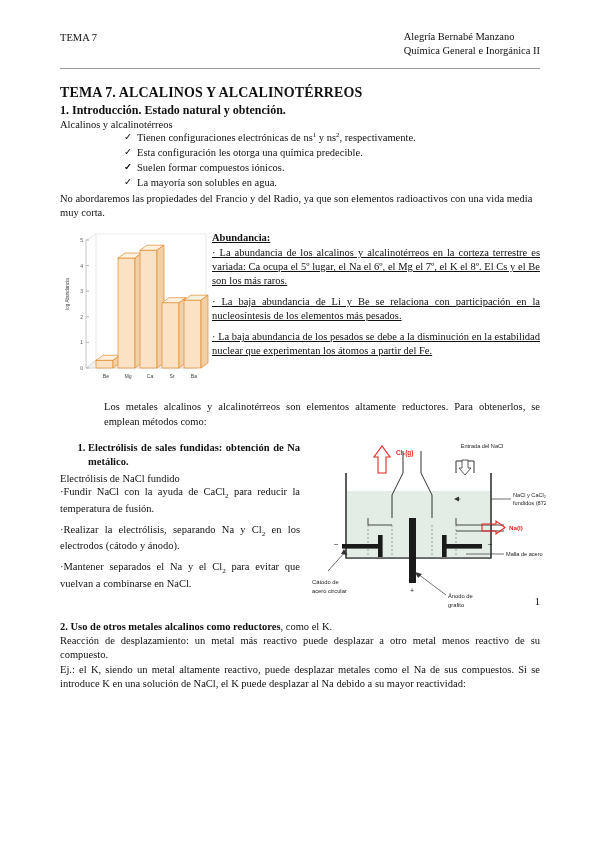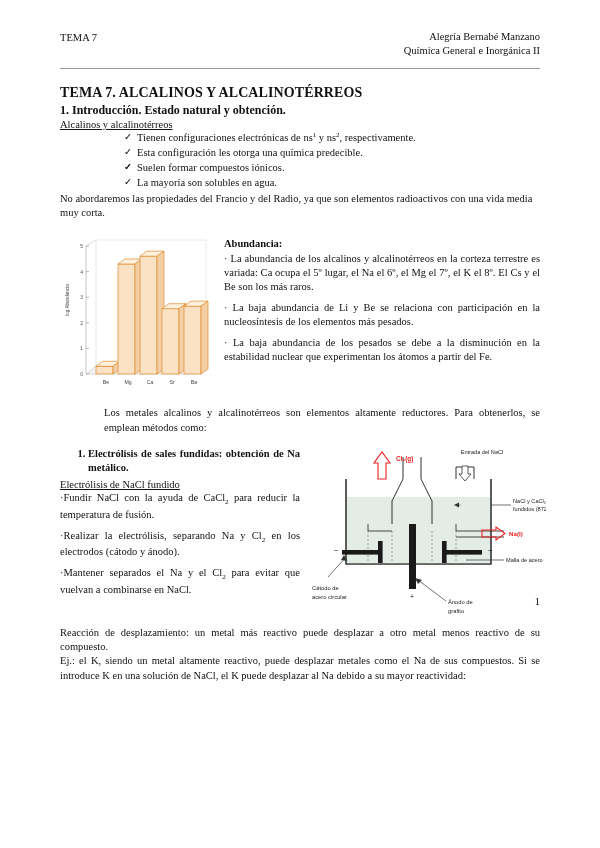--- a/index.html
+++ b/index.html
@@ -21,41 +21,40 @@
 
   
   .doc-header{
     display:flex;
     justify-content:space-between;
     align-items:flex-start;
     font-size:10.5px;
     line-height:1.32;
   }
   .hdr-left{padding-top:1px;}
-  .hdr-right{text-align:right;}
+  .hdr-right{}
   .hdr-rule{
     border-bottom:1px solid #9a9a9a;
     margin-top:10px;
   }
 
   
   h1.tema-title{
     font-size:14px;
     font-weight:bold;
     margin:16px 0 2px 0;
     letter-spacing:.1px;
   }
   h2.sec-title{
     font-size:12px;
     font-weight:bold;
     margin:0 0 1px 0;
   }
   .underlined{
     font-size:10.5px;
-    text-decoration:underline;
     margin:0 0 1px 0;
   }
 
   
   ul.checklist{
     list-style:none;
     margin:0 0 0 0;
     padding:0 0 0 64px;
     font-size:10.5px;
     line-height:1.42;
@@ -72,22 +71,23 @@
     margin:0;
     text-align:left;
   }
   p.justified{ text-align:justify; }
   sup{font-size:7px;vertical-align:super;}
   sub{font-size:7px;vertical-align:sub;}
 
   
   .row-chart{
     display:flex;
-    margin-top:16px;
-    gap:12px;
+    margin-top:10px;
+    gap:0;
+    text-decoration:underline;
   }
   .chart-wrap{
     width:152px;
     flex:0 0 152px;
     position:relative;
     height:160px;
   }
   .abund-col{
     flex:1;
     padding-top:2px;
@@ -358,18 +358,19 @@
 
         <line x1="140" y1="152" x2="112" y2="131" stroke="#333" stroke-width="0.7"></line>
         <path d="M109 129 L116 131 L112 135 Z" fill="#333"></path>
         <text x="142" y="155" font-family="Liberation Sans, sans-serif" font-size="5.8" fill="#222">Ánodo de</text>
         <text x="142" y="164" font-family="Liberation Sans, sans-serif" font-size="5.8" fill="#222">grafito</text>
       </svg>
     </div>
   </div>
 
   <div class="sec2">
+    <p class="body"><span class="lead">2. Uso de otros metales alcalinos como reductores</span><span>, como el K.</span></p>
     <p class="body justified">Reacción de desplazamiento: un metal más reactivo puede desplazar a otro metal menos reactivo de su compuesto.</p>
     <p class="body justified">Ej.: el K, siendo un metal altamente reactivo, puede desplazar metales como el Na de sus compuestos. Si se introduce K en una solución de NaCl, el K puede desplazar al Na debido a su mayor reactividad:</p>
   </div>
 
   <div class="page-num">1</div>
 </div>
 
 </body></html>

